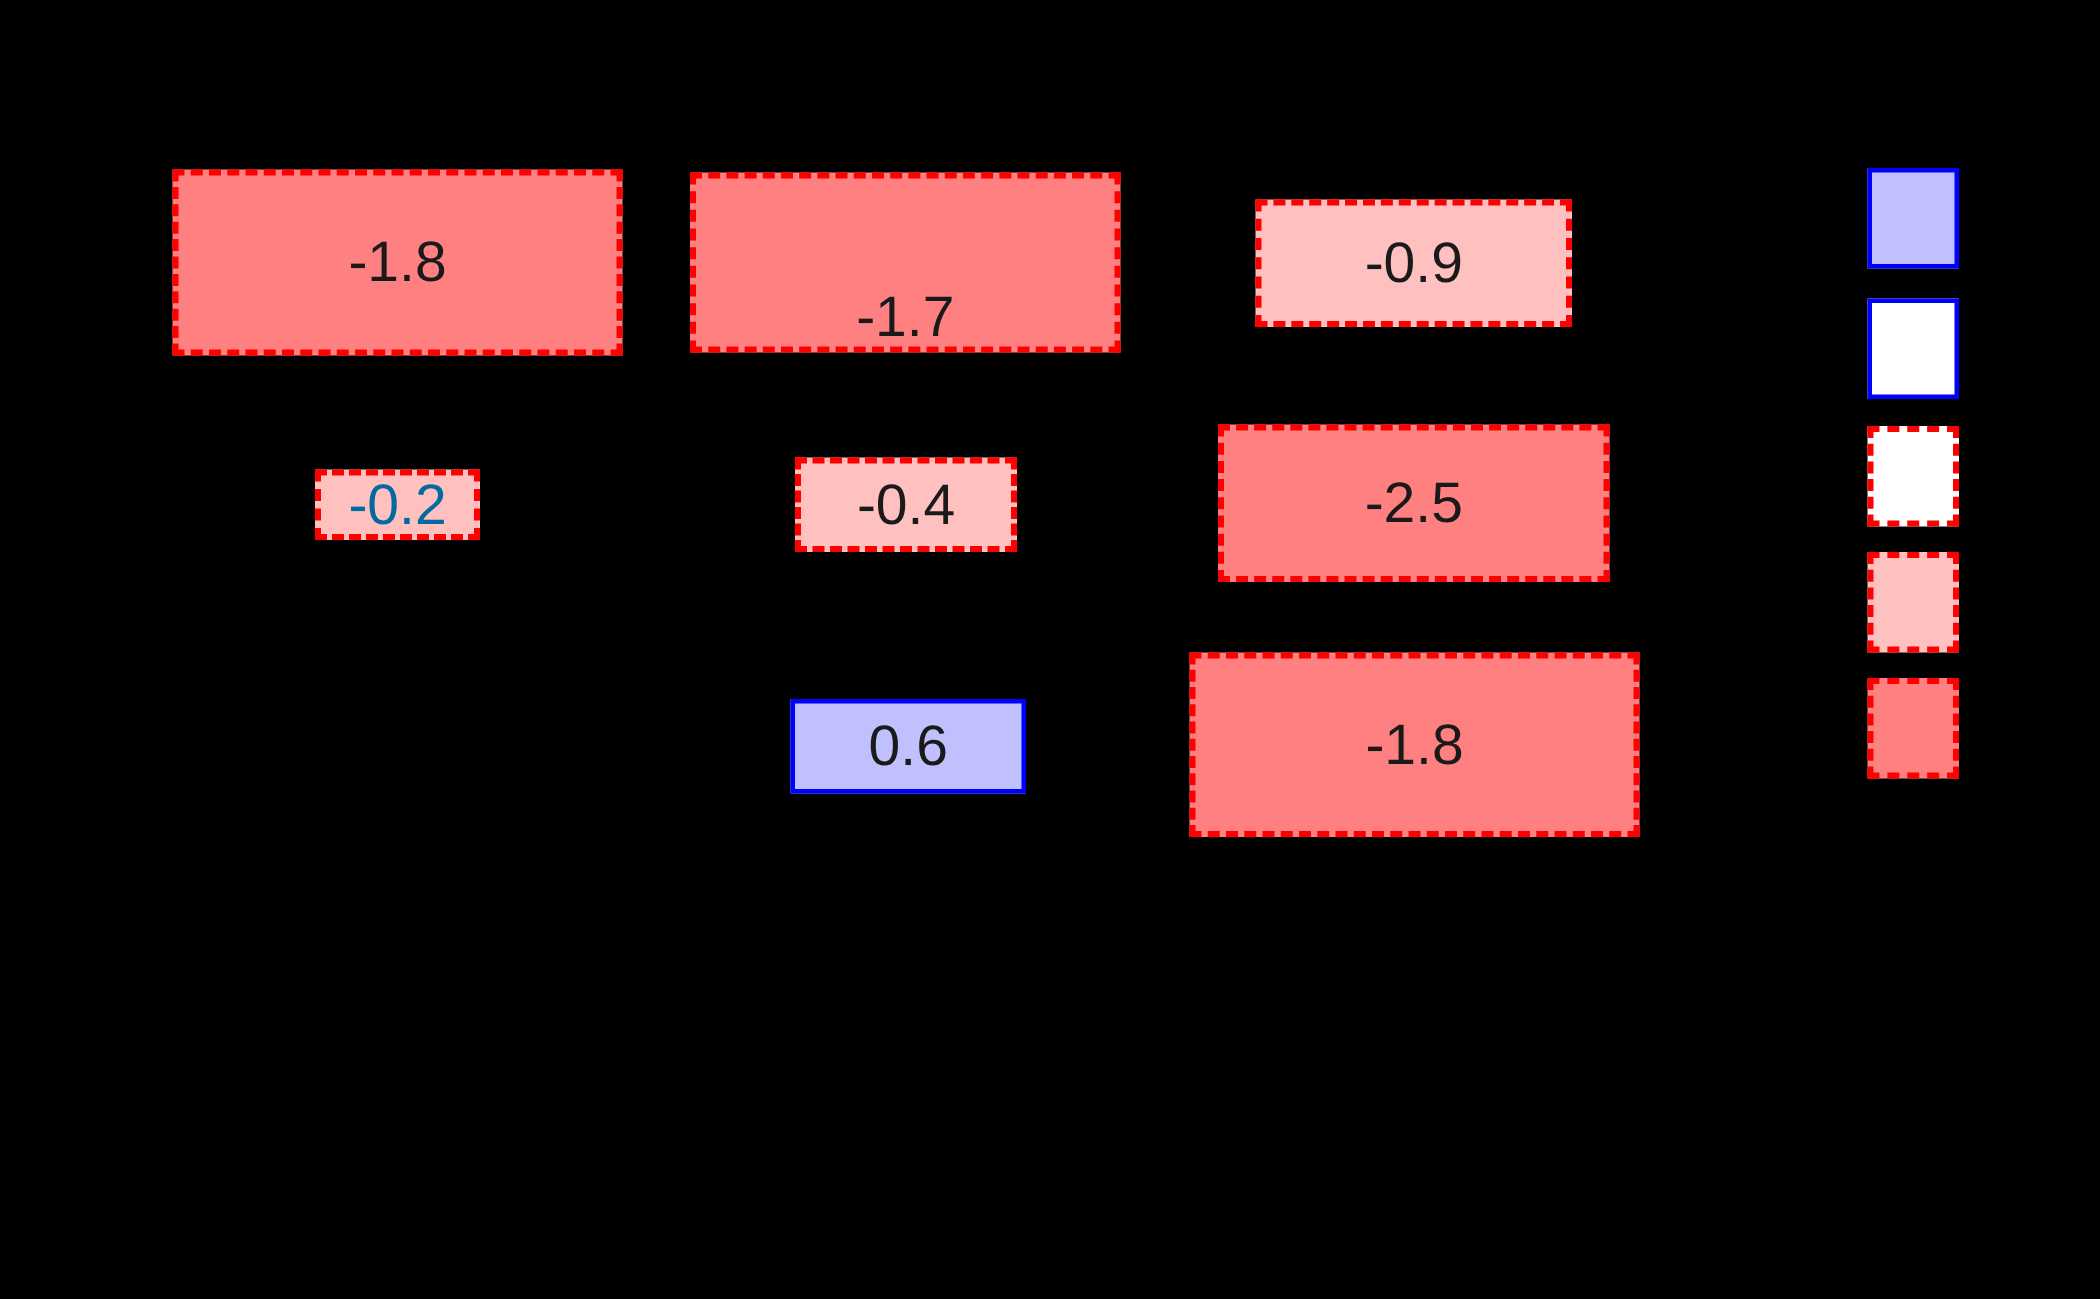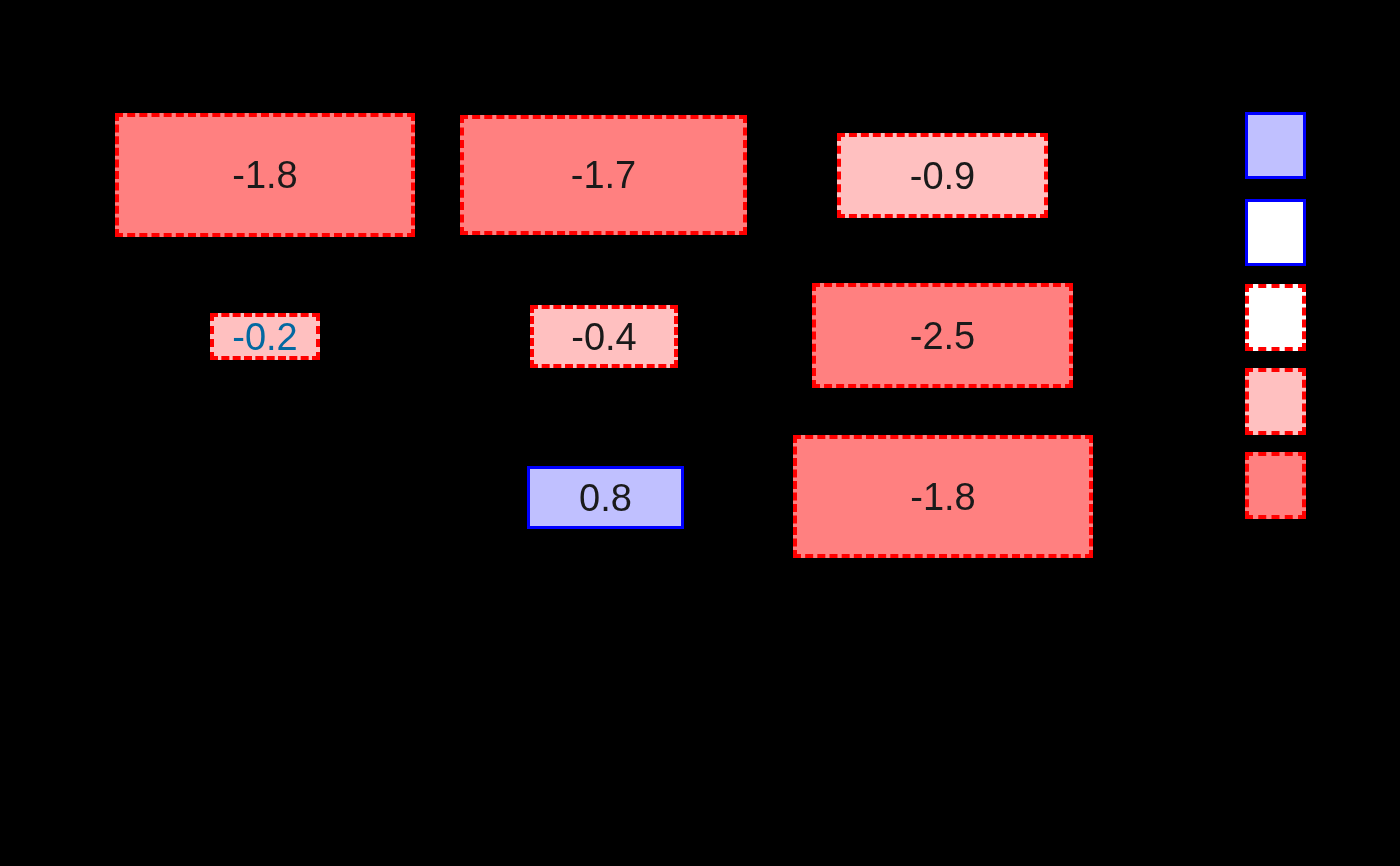--- a/index.html
+++ b/index.html
@@ -36,37 +36,37 @@
   }
 </style>
 </head>
 <body>
 
 <div class="figure" id="figure" style="width: 1400px; height: 866px; background: rgb(0, 0, 0);">
   <div class="plot-area" id="plot-area">
       <div class="box" style="left: 115px; top: 113px; width: 300px; height: 124px; background: rgb(255, 128, 128); border: 4px dashed rgb(255, 0, 0); color: rgb(26, 26, 26);">
         <span>-1.8</span>
       </div>
-      <div class="box" style="left: 460px; top: 115px; width: 287px; height: 120px; background: rgb(255, 128, 128); border: 4px dashed rgb(255, 0, 0); color: rgb(26, 26, 26);">
+      <div class="box" style="left: 460px; top: 115px; width: 287px; height: 120px; background: rgb(255, 128, 128); border: 4px dashed rgb(255, 0, 0); color: rgb(26, 26, 26); align-items: flex-end;">
         <span>-1.7</span>
       </div>
       <div class="box" style="left: 837px; top: 133px; width: 211px; height: 85px; background: rgb(255, 192, 192); border: 4px dashed rgb(255, 0, 0); color: rgb(26, 26, 26);">
         <span>-0.9</span>
       </div>
       <div class="box" style="left: 210px; top: 313px; width: 110px; height: 47px; background: rgb(255, 192, 192); border: 4px dashed rgb(255, 0, 0); color: #0369a1;">
         <span>-0.2</span>
       </div>
       <div class="box" style="left: 530px; top: 305px; width: 148px; height: 63px; background: rgb(255, 192, 192); border: 4px dashed rgb(255, 0, 0); color: rgb(26, 26, 26);">
         <span>-0.4</span>
       </div>
       <div class="box" style="left: 812px; top: 283px; width: 261px; height: 105px; background: rgb(255, 128, 128); border: 4px dashed rgb(255, 0, 0); color: rgb(26, 26, 26);">
         <span>-2.5</span>
       </div>
       <div class="box" style="left: 527px; top: 466px; width: 157px; height: 63px; background: rgb(192, 192, 255); border: 3px solid rgb(0, 0, 255); color: rgb(26, 26, 26);">
-        <span>0.8</span>
+        <span>0.6</span>
       </div>
       <div class="box" style="left: 793px; top: 435px; width: 300px; height: 123px; background: rgb(255, 128, 128); border: 4px dashed rgb(255, 0, 0); color: rgb(26, 26, 26);">
         <span>-1.8</span>
       </div>
     </div>
   <div class="legend" id="legend">
       <div class="swatch" style="left: 1245px; top: 112px; width: 61px; height: 67px; background: rgb(192, 192, 255); border: 3px solid rgb(0, 0, 255);"></div>
       <div class="swatch" style="left: 1245px; top: 199px; width: 61px; height: 67px; background: rgb(255, 255, 255); border: 3px solid rgb(0, 0, 255);"></div>
       <div class="swatch" style="left: 1245px; top: 284px; width: 61px; height: 67px; background: rgb(255, 255, 255); border: 4px dashed rgb(255, 0, 0);"></div>
       <div class="swatch" style="left: 1245px; top: 368px; width: 61px; height: 67px; background: rgb(255, 192, 192); border: 4px dashed rgb(255, 0, 0);"></div>

